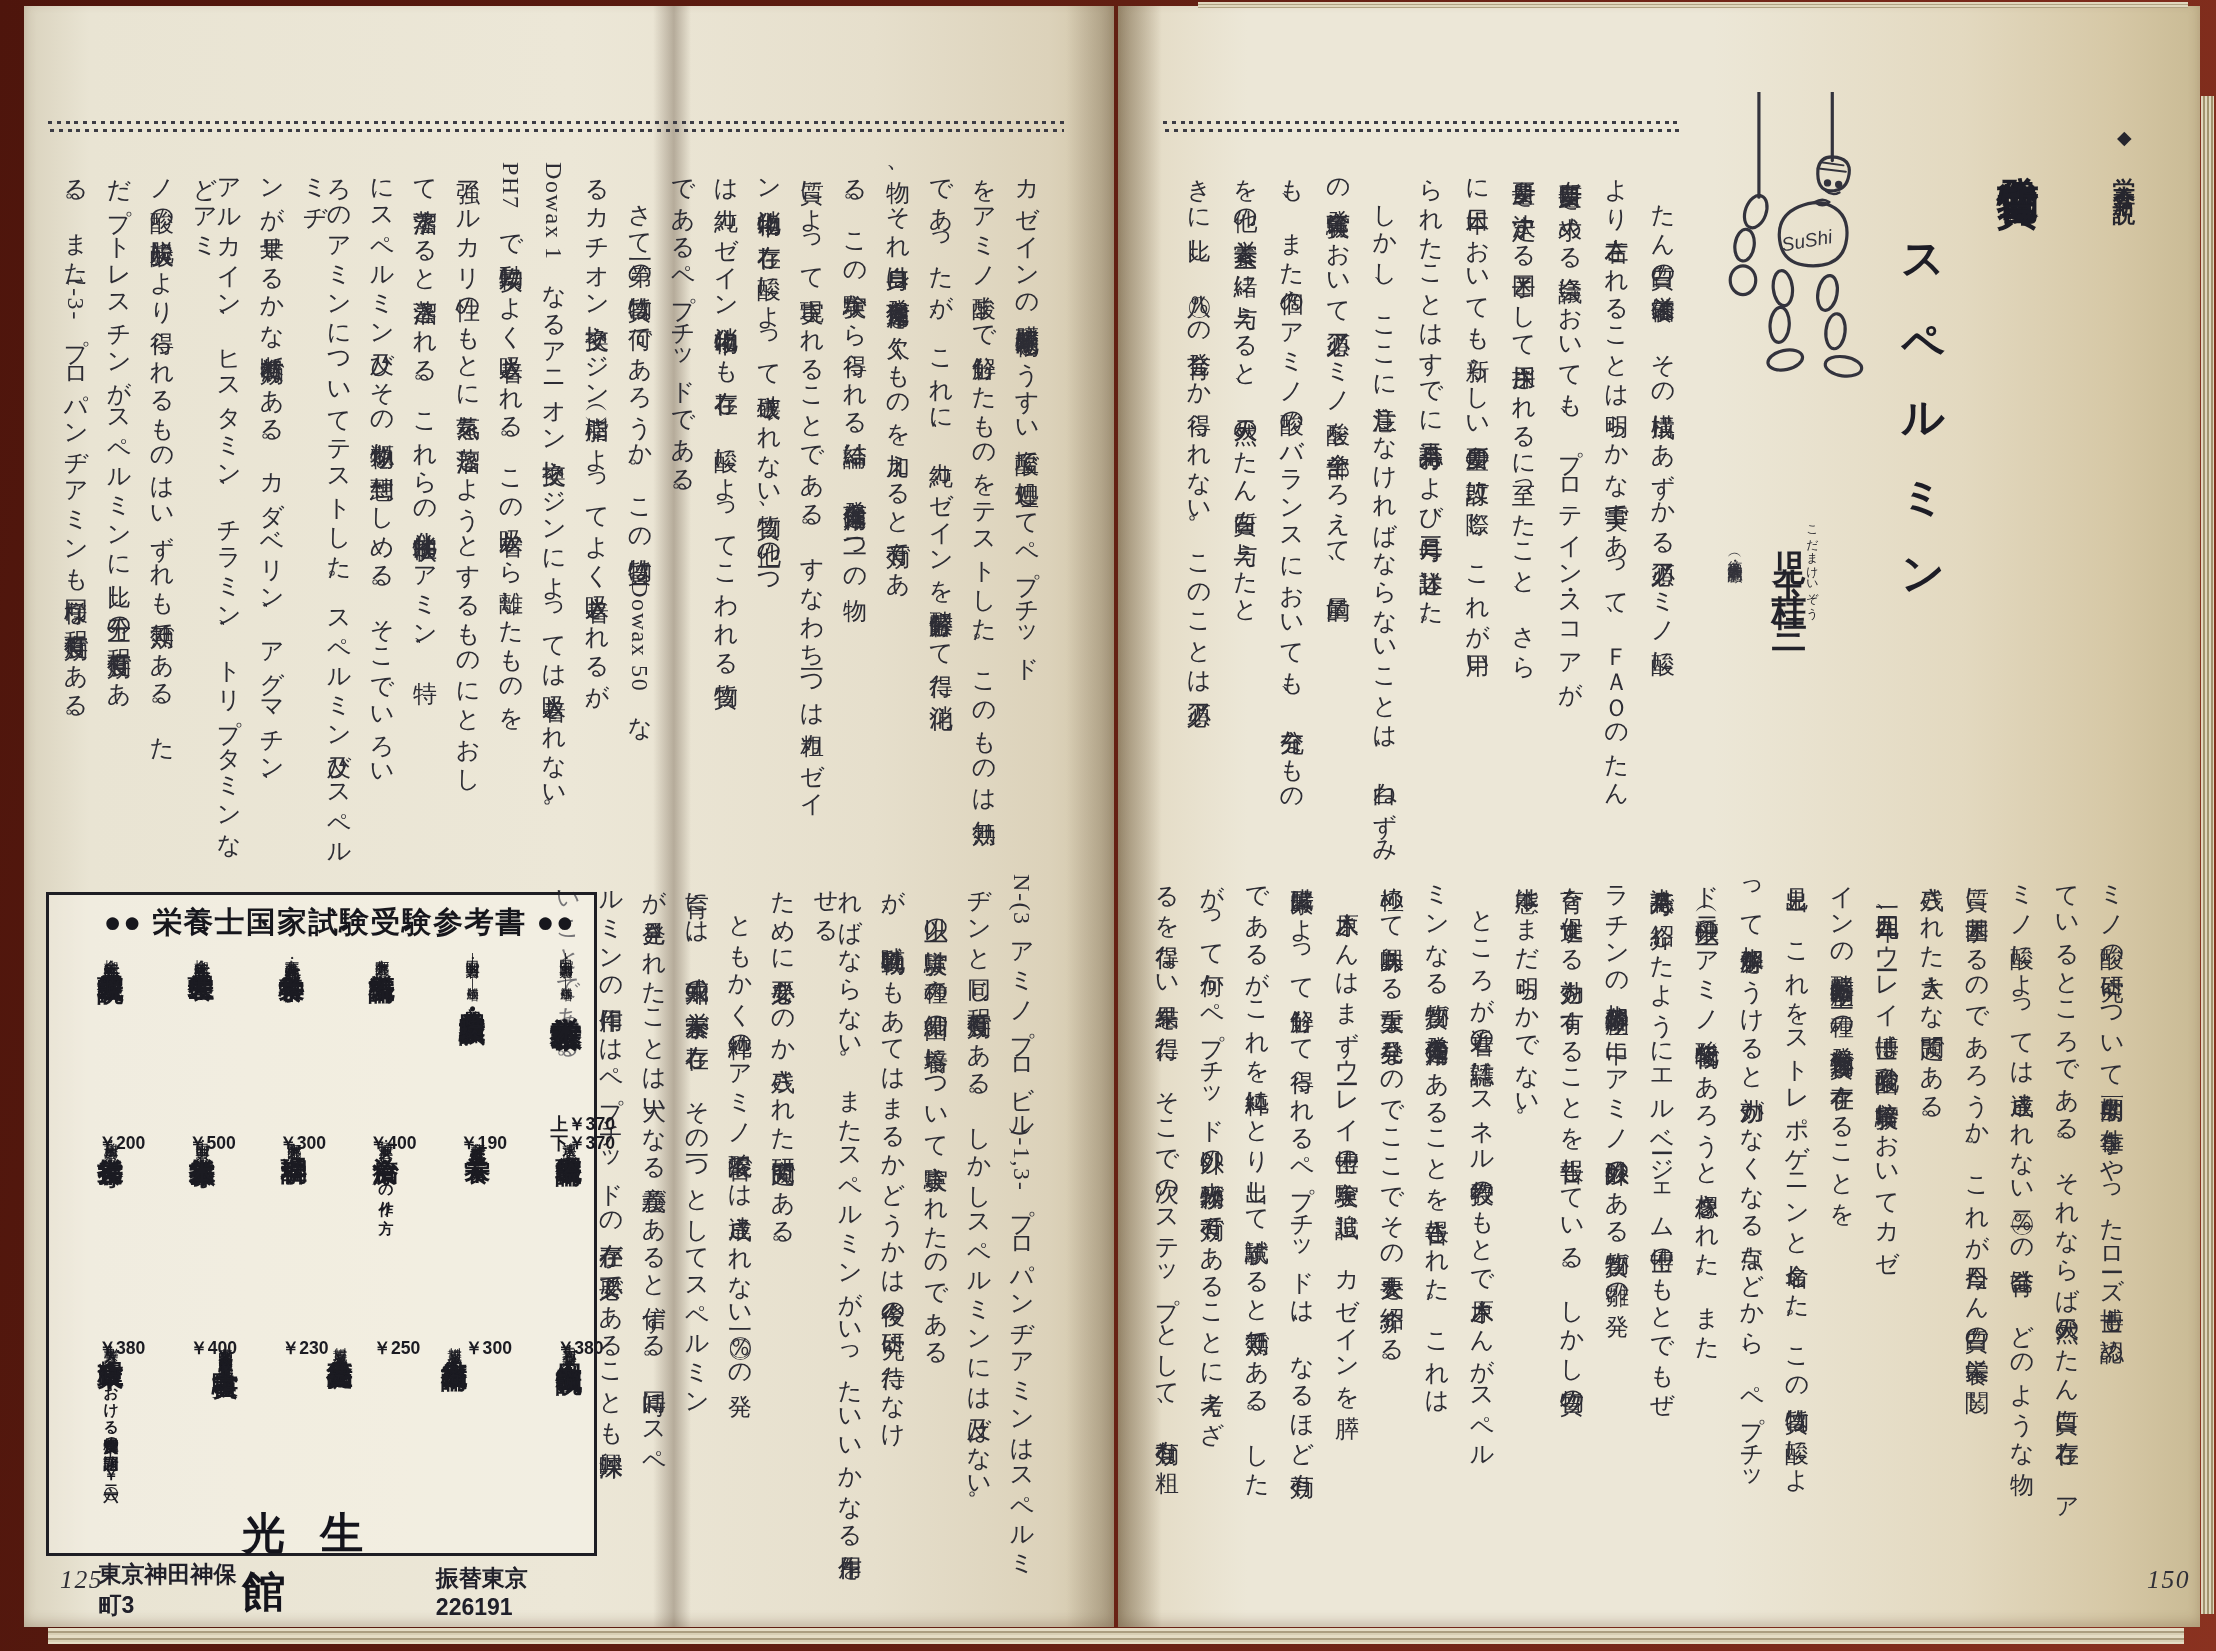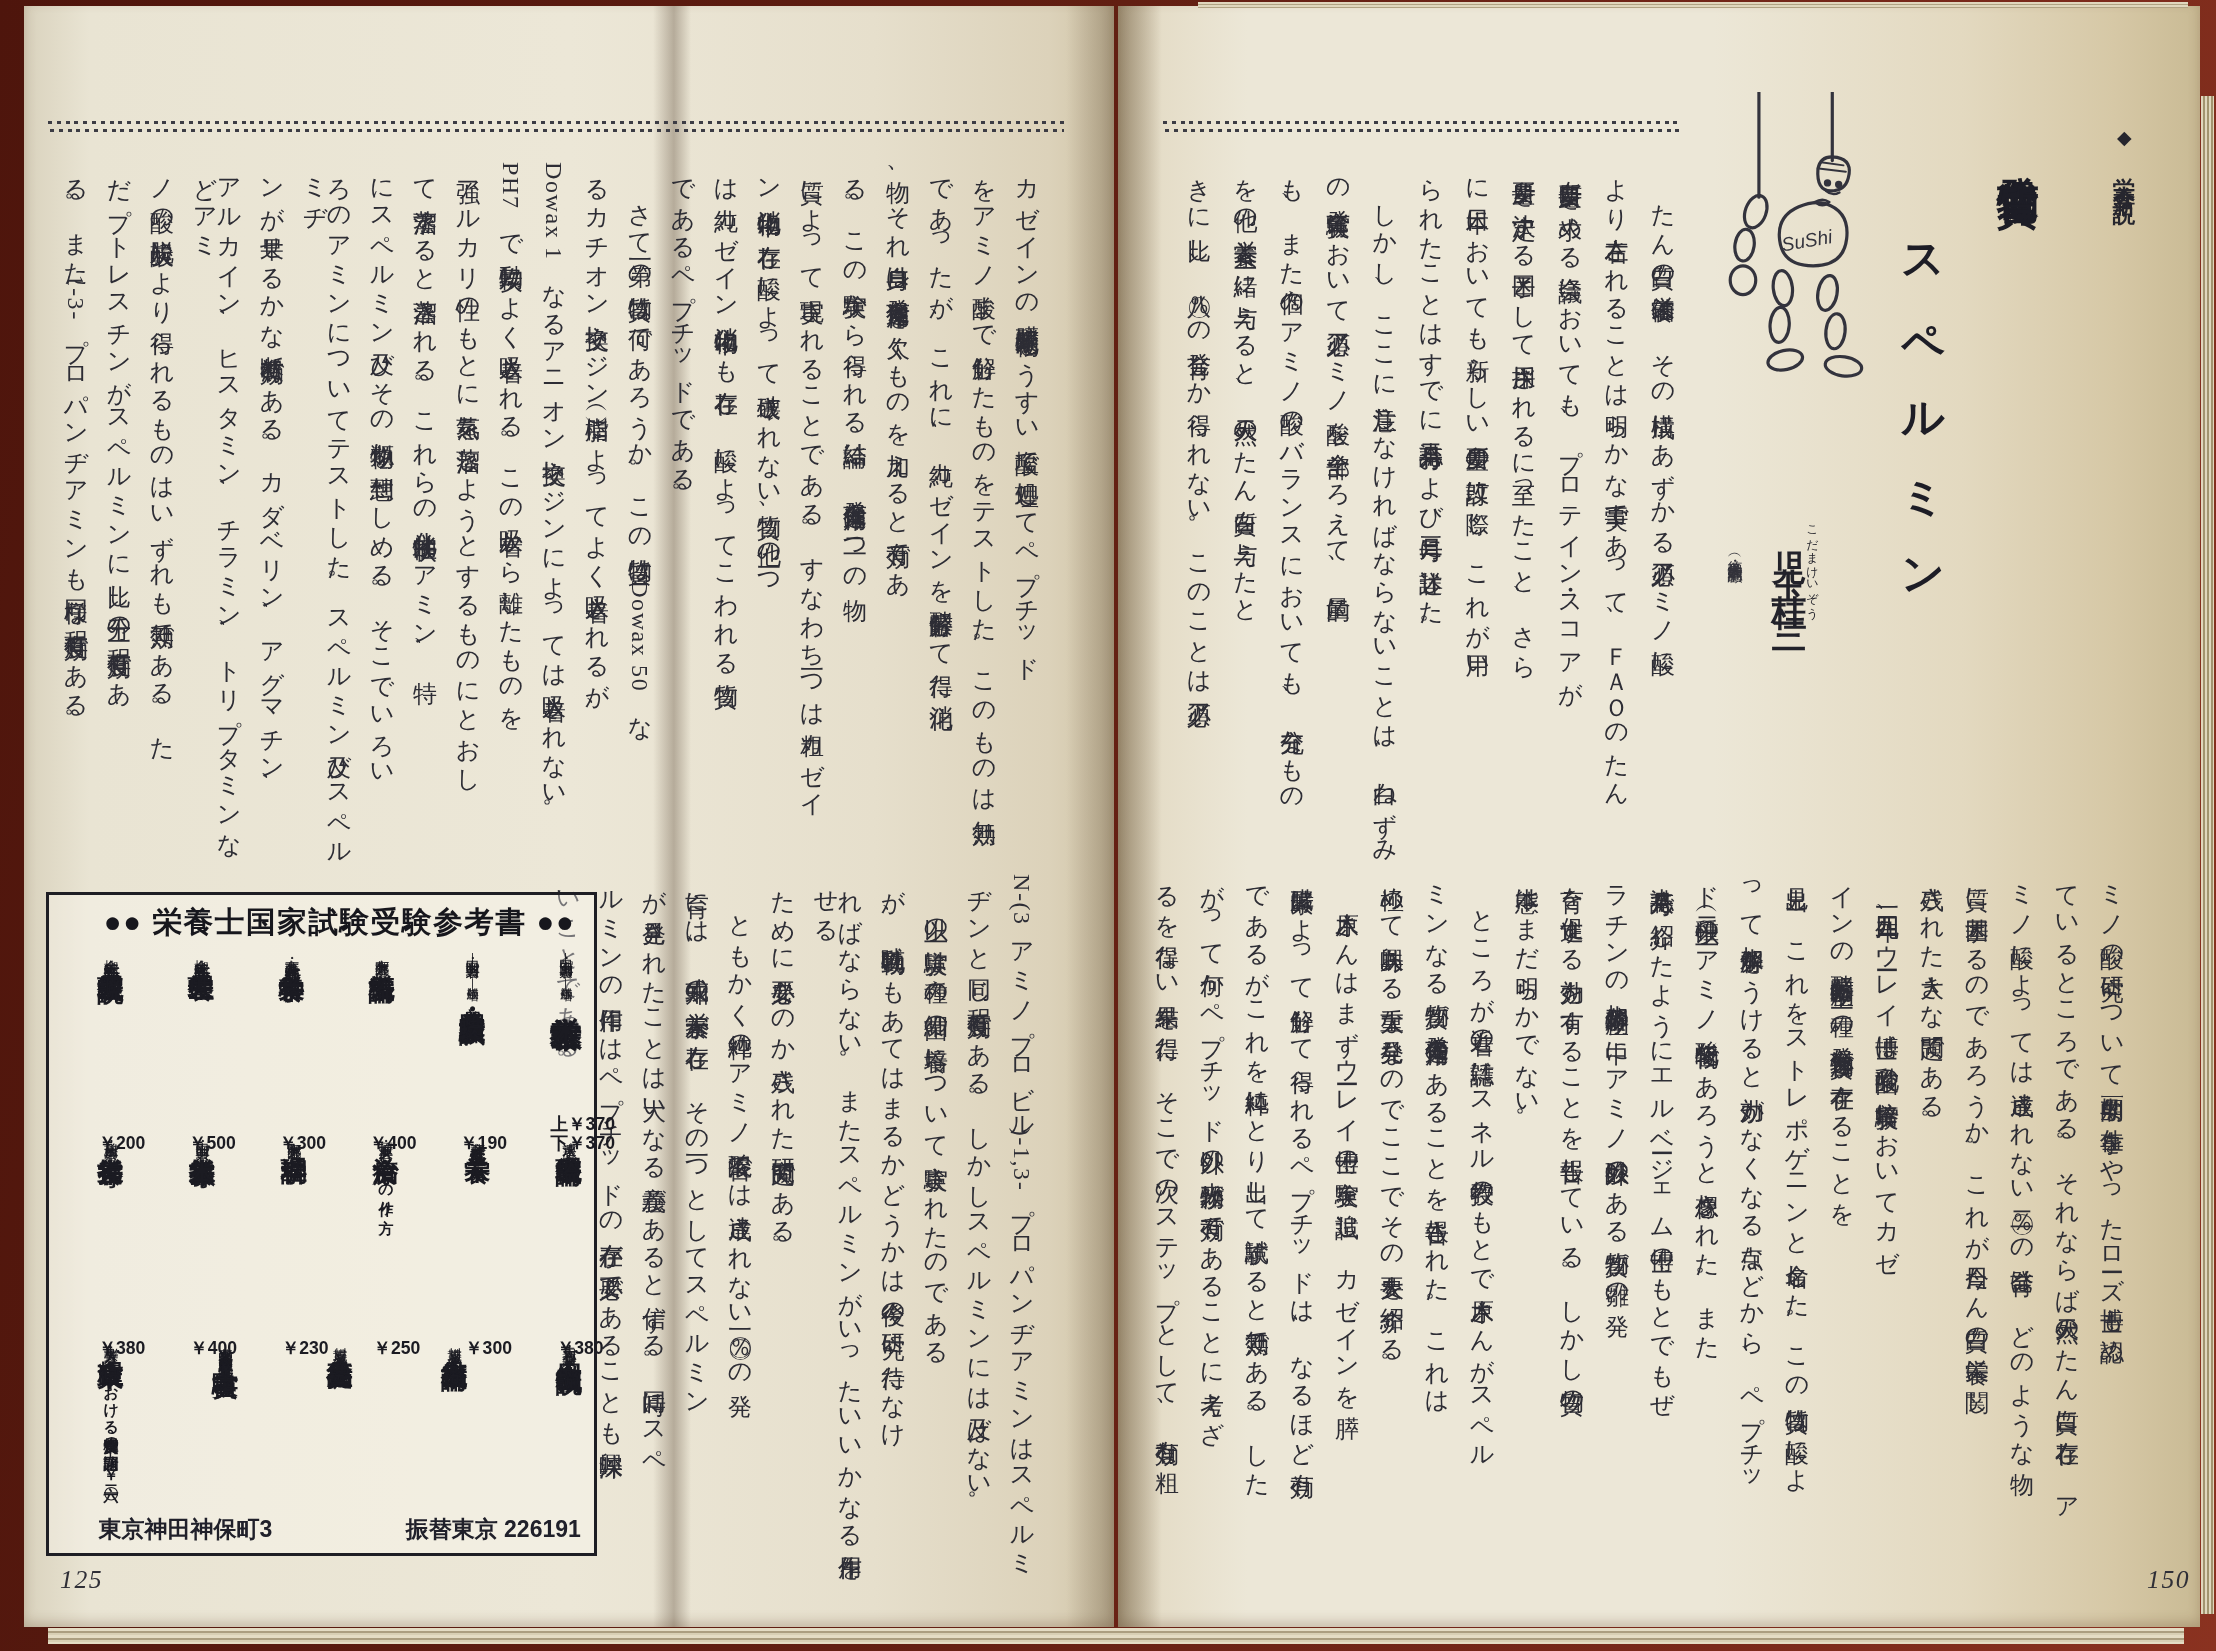--- a/index.html
+++ b/index.html
@@ -149,20 +149,21 @@
         <div class="ad-row ad-row3">
           <div class="ad-entry"><span class="a-author">天羽・小石川共著</span><span class="a-title">食用微生物概説</span><span class="a-vprice">￥一九〇</span></div>
           <div class="ad-entry"><span class="a-author">川城巌著</span><span class="a-title">食品衛生概論</span><span class="a-vprice">￥五〇〇</span></div>
           <div class="ad-entry"><span class="a-author">川城巌著</span><span class="a-title">食品衛生提要</span><span class="a-vprice">￥三五〇</span></div>
           <div class="ad-entry"><span class="a-author">東北大学農学部栄養学・食糧科学研究室</span><span class="a-title">実験書</span><span class="a-sub">栄養食品</span><span class="a-vprice">￥四〇〇</span></div>
           <div class="ad-entry"><span class="a-author">桜井芳人著</span><span class="a-title">食糧政策</span><span class="a-sub">―日本における食糧消費の諸問題―</span><span class="a-vprice">￥二六〇</span></div>
         </div>
       </div>
     <div class="ad-pub">
       <span class="ad-addr">東京神田神保町3</span>
+      <span class="ad-name">光生館</span>
       <span class="ad-transfer">振替東京 226191</span>
     </div>
   </div>
 
   <div class="pagenum" style="left:36px;top:1559px;">125</div>
   <div class="gutter-shadow-l"></div>
 </div>
 
 <div class="page page-right">
   <div class="gutter-shadow-r"></div>

